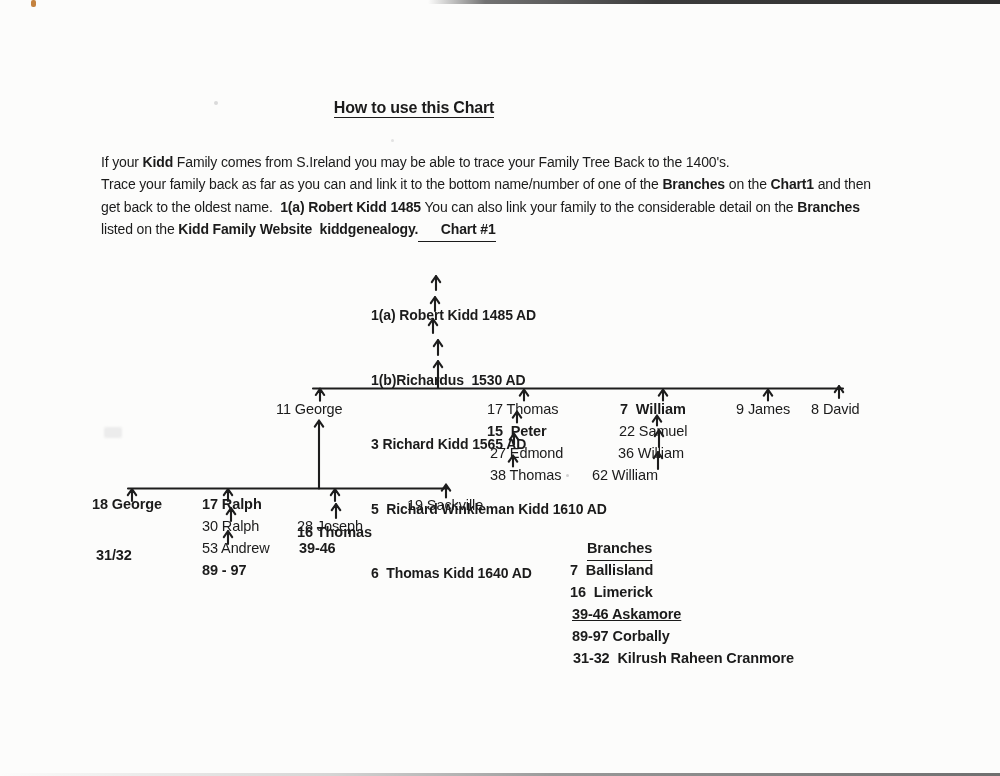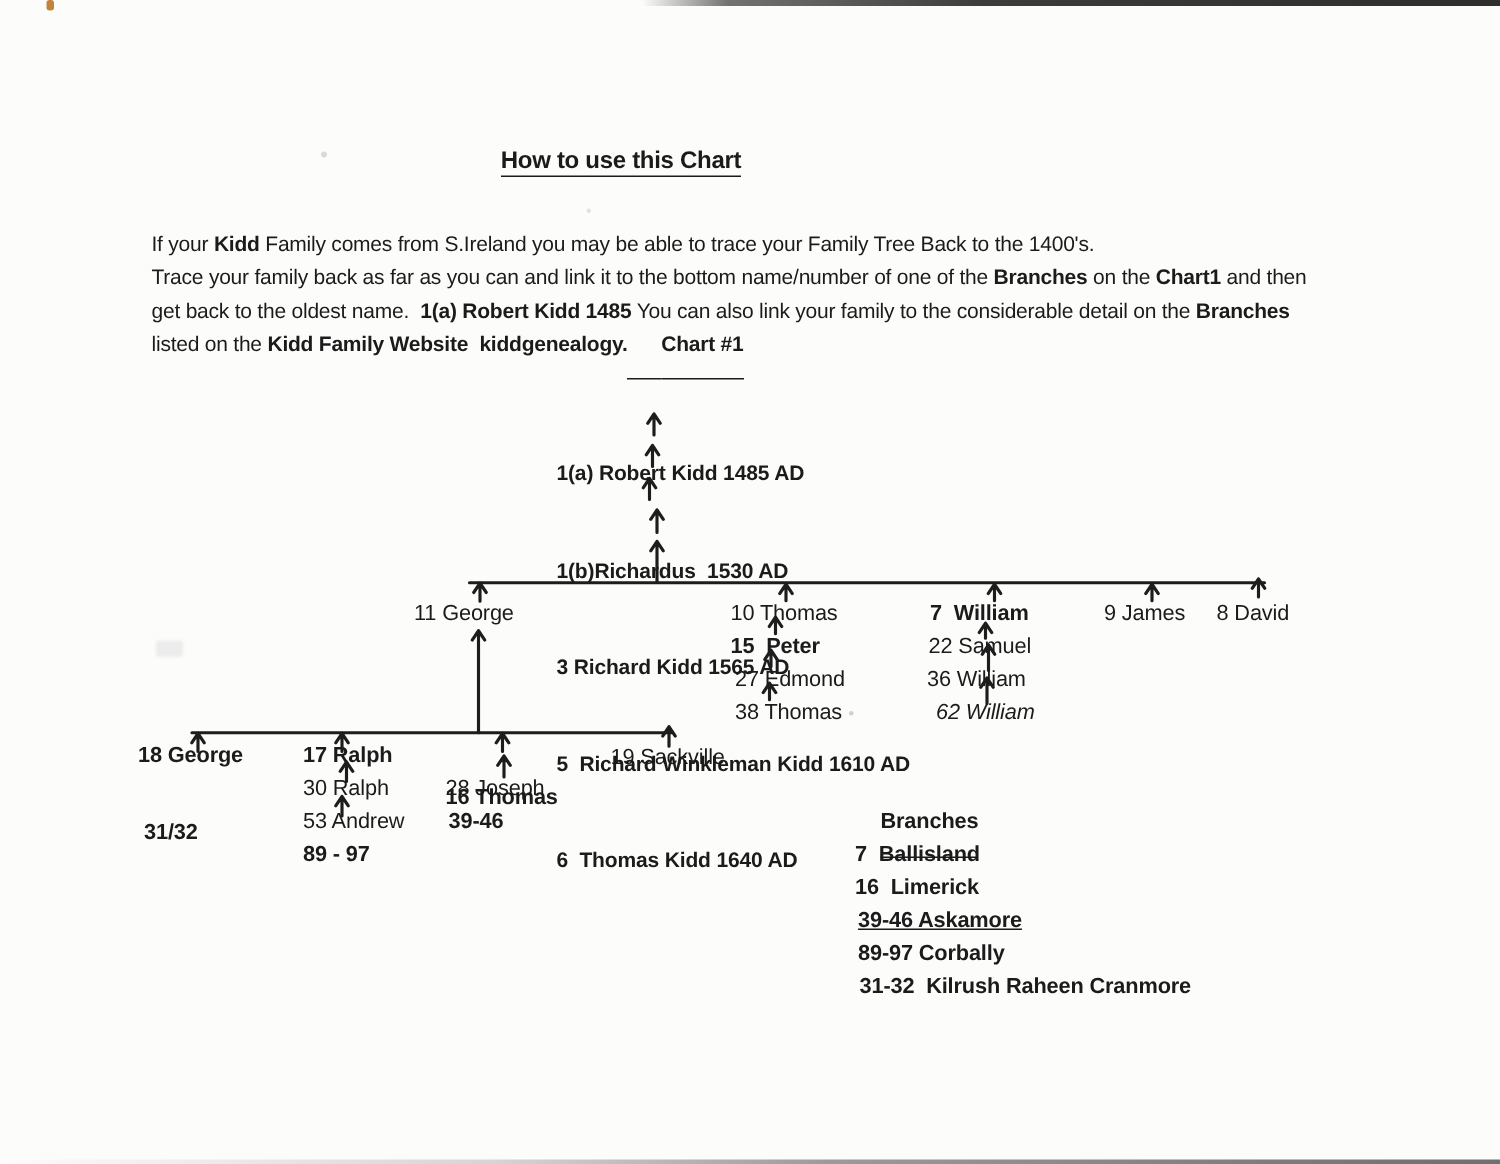--- a/index.html
+++ b/index.html
@@ -23,21 +23,21 @@
     font-size:14px;line-height:22.4px;letter-spacing:-0.15px;
   }
   .pline{white-space:pre;margin-left:10px;}
   .lineage{
     position:absolute;left:371px;top:262px;
     font-size:14px;font-weight:700;line-height:21.5px;white-space:pre;
     letter-spacing:-0.1px;
   }
   .lbl{position:absolute;font-size:14.5px;white-space:pre;letter-spacing:-0.1px;}
   .b{font-weight:700;}
-  .u{border-bottom:1.6px solid #1b1b1b;padding-bottom:15px;}
+  .u{border-bottom:1.6px solid #1b1b1b;padding-bottom:4px;}
   .treesvg{position:absolute;left:0;top:0;width:1000px;height:776px;pointer-events:none;}
   .treesvg path{stroke:#1d1d1d;stroke-width:2.1;fill:none;stroke-linecap:round;stroke-linejoin:round;}
   
   .scan-top{
     position:absolute;left:428px;top:0;width:572px;height:4px;
     background:linear-gradient(to right, rgba(110,110,110,0), rgba(80,80,80,.8) 10%, #3c3c3c 40%, #2e2e2e);
   }
   .scan-bottom{
     position:absolute;left:0;bottom:0;width:1000px;height:3px;
     background:linear-gradient(to right, rgba(160,160,160,0), rgba(165,165,165,.45) 33%, #9b9b9b 55%, #7c7c7c 85%, #6f6f6f);
@@ -71,32 +71,32 @@
 
   <div class="lineage">
     <div>1(a) Robert Kidd 1485 AD</div>
     <div>1(b)Richardus  1530 AD</div>
     <div>3 Richard Kidd 1565 AD</div>
     <div>5  Richard Winkleman Kidd 1610 AD</div>
     <div>6  Thomas Kidd 1640 AD</div>
   </div>
 
   <div class="lbl" style="left:276px;top:401px;">11 George</div>
-  <div class="lbl" style="left:487px;top:401px;">10 Thomas</div>
+  <div class="lbl" style="left:487px;top:401px;">17 Thomas</div>
   <div class="lbl b" style="left:620px;top:401px;">7  William</div>
   <div class="lbl" style="left:736px;top:401px;">9 James</div>
   <div class="lbl" style="left:811px;top:401px;">8 David</div>
 
   <div class="lbl b" style="left:487px;top:423px;">15  Peter</div>
   <div class="lbl" style="left:490px;top:445px;">27 Edmond</div>
   <div class="lbl" style="left:490px;top:467px;">38 Thomas</div>
 
   <div class="lbl" style="left:619px;top:423px;">22 Samuel</div>
   <div class="lbl" style="left:618px;top:445px;">36 William</div>
-  <div class="lbl" style="left:624px;top:467px;font-style:italic;">62 William</div>
+  <div class="lbl" style="left:592px;top:467px;">62 William</div>
 
   <div class="lbl b" style="left:92px;top:496px;">18 George</div>
   <div class="lbl b" style="left:202px;top:496px;">17 Ralph</div>
   <div class="lbl b" style="left:297px;top:524px;">16 Thomas</div>
   <div class="lbl" style="left:407px;top:497px;">19 Sackville</div>
 
   <div class="lbl b" style="left:96px;top:547px;">31/32</div>
 
   <div class="lbl" style="left:202px;top:518px;">30 Ralph</div>
   <div class="lbl" style="left:202px;top:540px;">53 Andrew</div>

